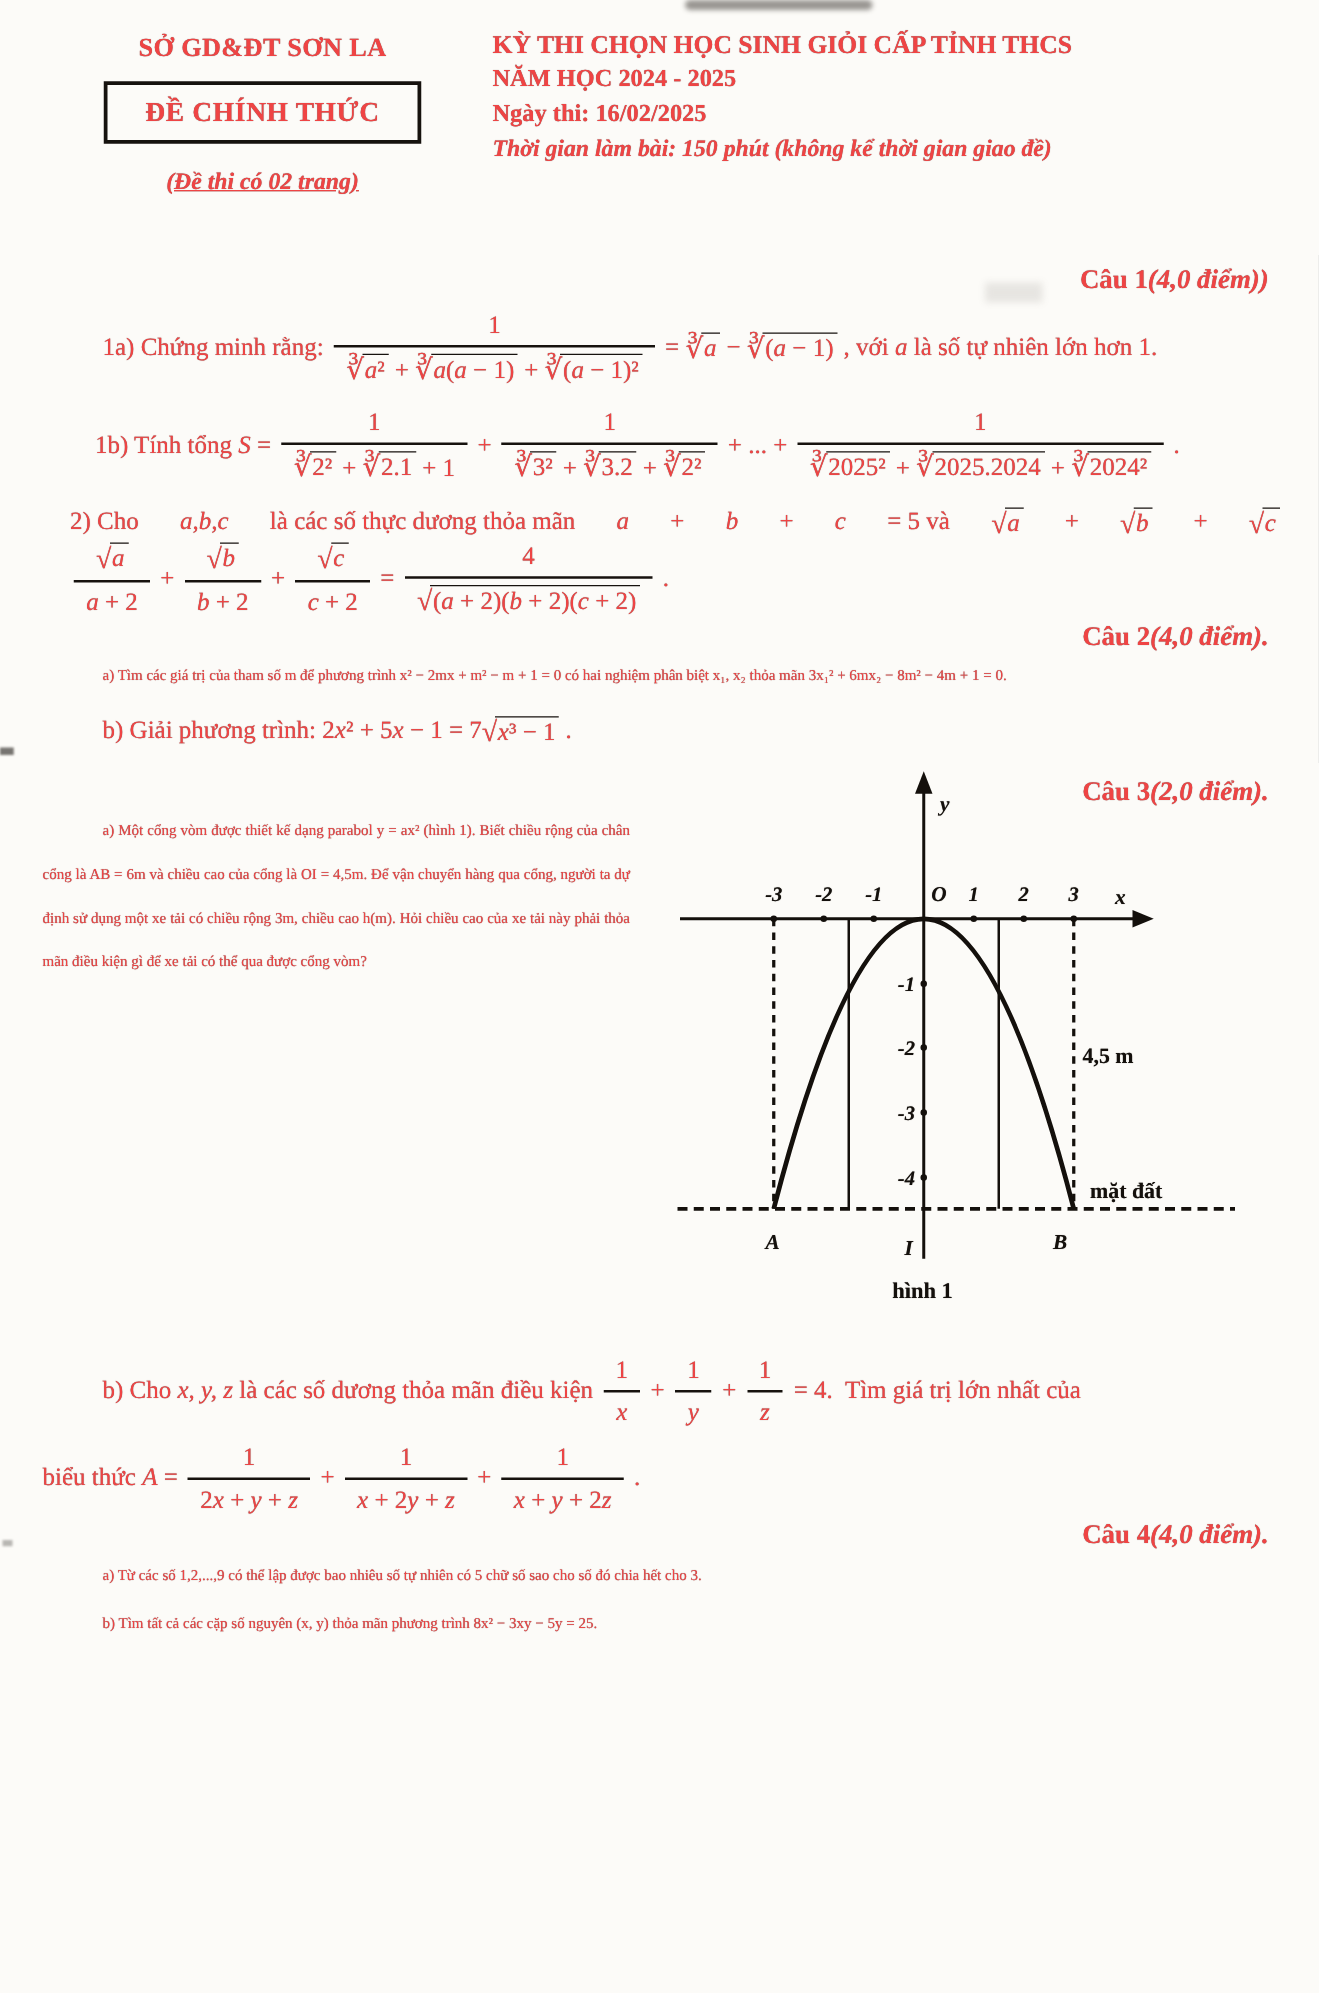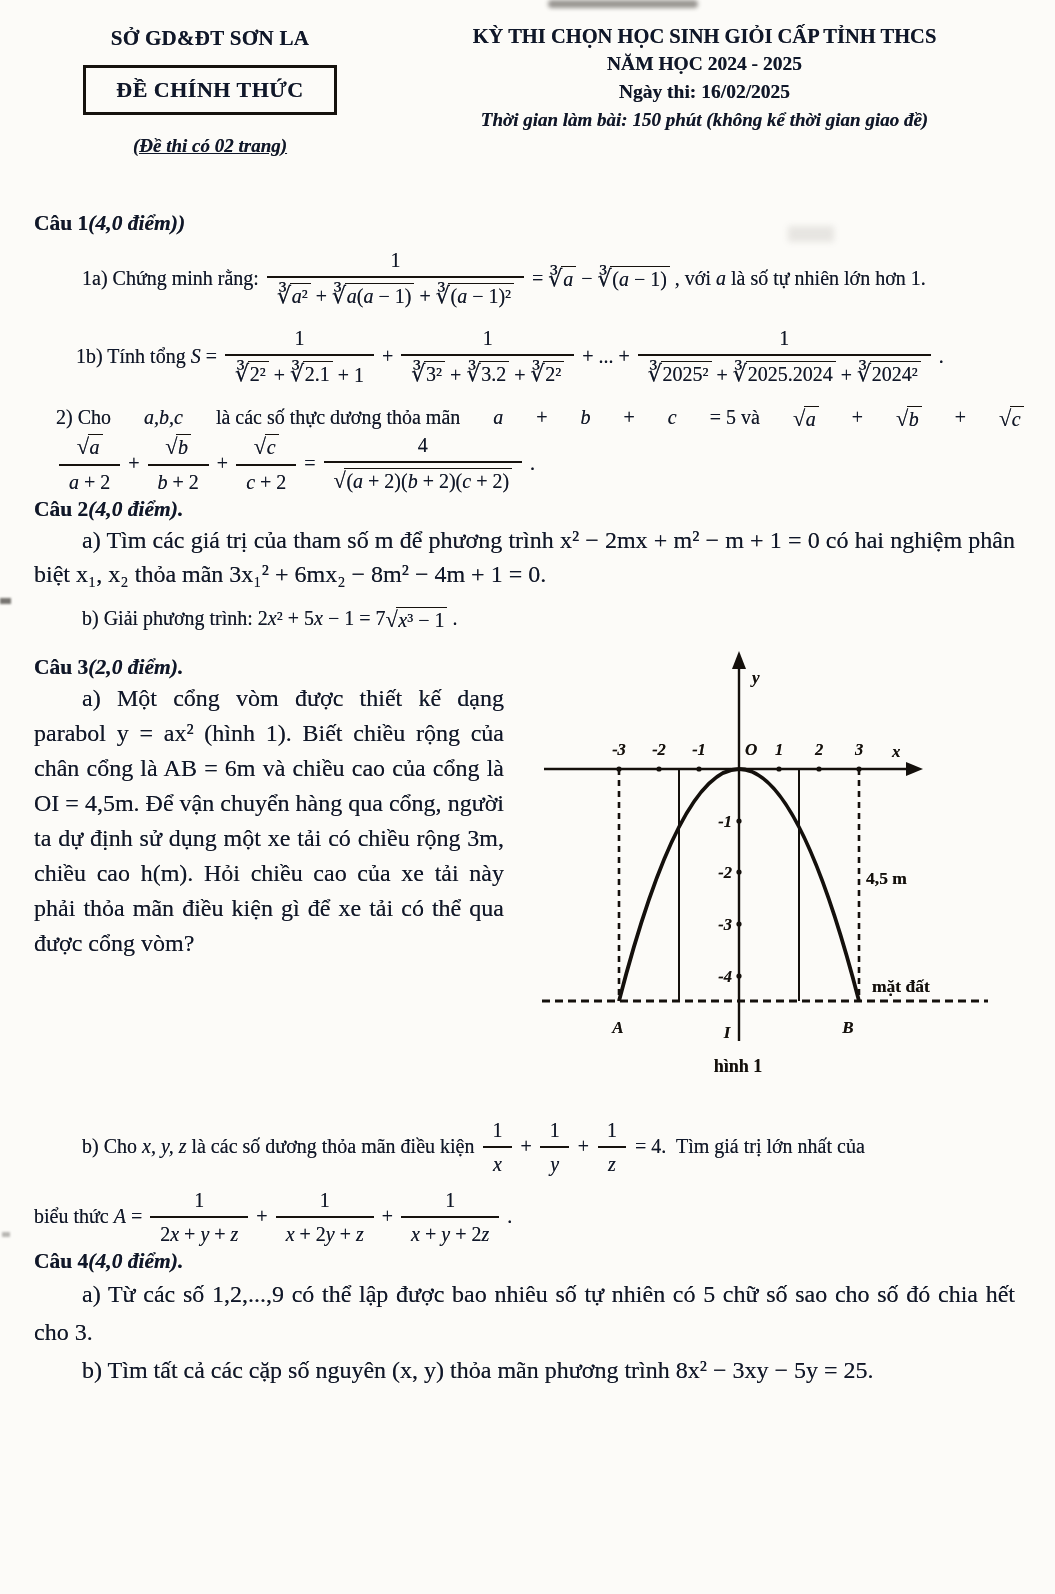--- a/index.html
+++ b/index.html
@@ -1,39 +1,39 @@
 <!DOCTYPE html>
 <html><head>
 <meta charset="utf-8">
 <style>
   html,body{margin:0;padding:0;background:#d9d9d9;}
   .page{position:relative;width:1055px;height:1594px;margin:0 auto;overflow:hidden;
-        background:#fcfbf8;color:#0f172a;
+        background:#fcfbf8;color:#ef4444;
         font-family:"Liberation Serif","DejaVu Serif",serif;
         text-shadow:0 0 .6px rgba(25,20,15,.65);}
   .content{padding:22px 40px 0 34px;}
 
   
   .doc-header{display:flex;align-items:flex-start;margin-bottom:52px;}
   .head-left{width:352px;display:flex;flex-direction:column;align-items:center;padding-top:4px;}
   .dept{font-size:21px;font-weight:700;letter-spacing:.3px;}
   .official-box{margin-top:14px;border:3px solid #16120e;padding:9px 30px;
                 font-size:22px;font-weight:700;letter-spacing:.5px;}
   .pages-note{margin-top:20px;font-size:19px;font-weight:700;font-style:italic;
               text-decoration:underline;}
-  .head-right{flex:1;text-align:center;padding-left:8px;}
+  .head-right{flex:1;text-align:left;padding-left:8px;}
   .head-right div{line-height:28px;}
   .exam-name{font-size:20.5px;font-weight:700;}
   .school-year,.subject,.exam-date{font-size:19.5px;font-weight:700;}
   .duration{font-size:19px;font-weight:700;font-style:italic;}
 
   
-  h2.qhead{margin:0;font-size:21.5px;font-weight:700;line-height:28px;}
+  h2.qhead{margin:0;font-size:21.5px;font-weight:700;line-height:28px;text-align:right;}
   h2.qhead .pts{font-style:italic;}
-  p.body-par{margin:0;font-size:24px;line-height:34px;text-align:justify;text-indent:48px;}
+  p.body-par{margin:0;font-size:12px;line-height:34px;text-align:justify;text-indent:48px;}
   p.c3a{width:470px;line-height:35px;}
   p.p4{line-height:38px;}
 
   
   .mline{display:flex;align-items:center;font-size:20px;flex-wrap:nowrap;}
   [data-math] span,[data-math] i{white-space:pre;}
   .frac{display:inline-flex;flex-direction:column;align-items:center;margin:0 3px;}
   .fnum{display:flex;align-items:flex-end;justify-content:center;padding:2px 10px 5px;line-height:1.1;}
   .fden{display:flex;align-items:flex-end;justify-content:center;border-top:2.2px solid #16120e;
         padding:5px 10px 2px;line-height:1.1;}

